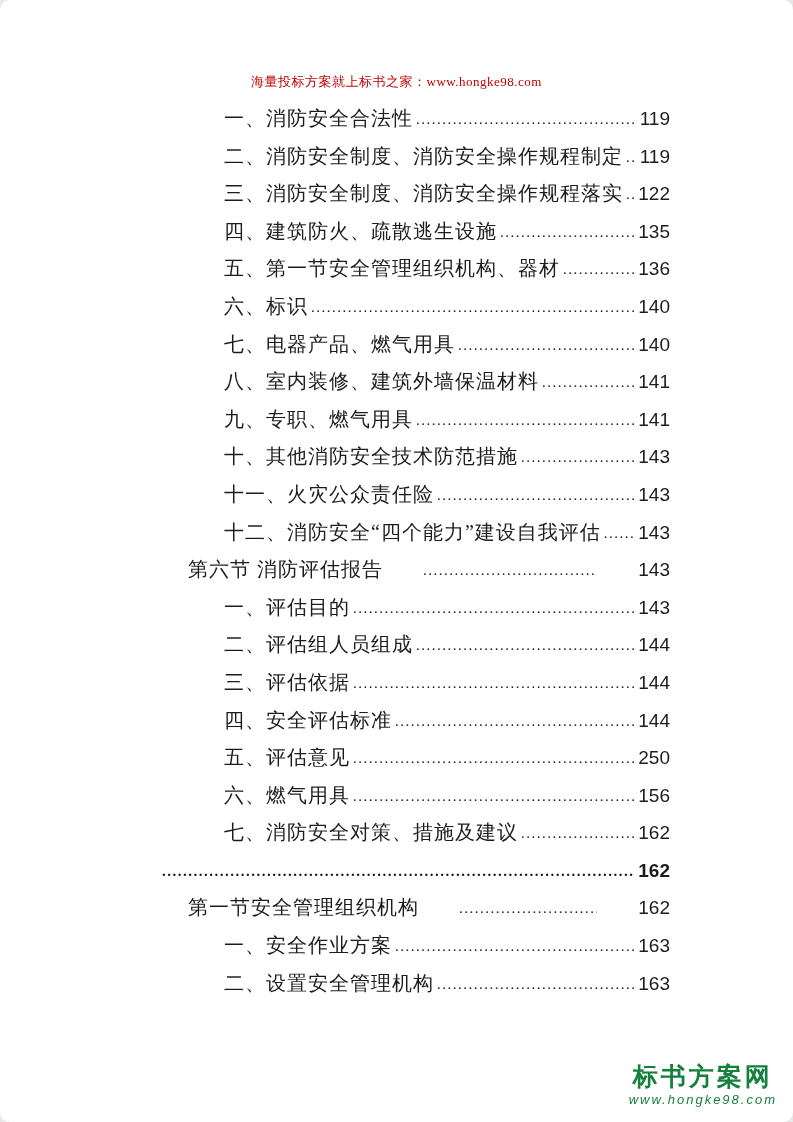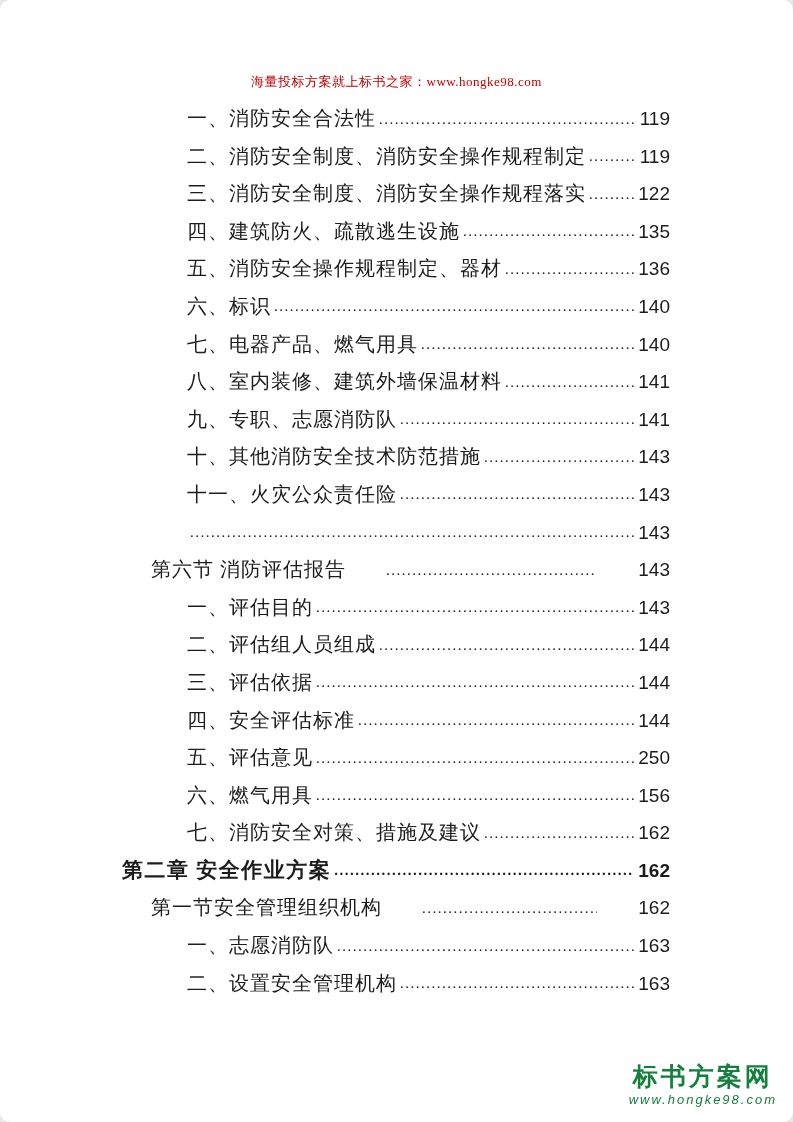--- a/index.html
+++ b/index.html
@@ -26,24 +26,25 @@
     letter-spacing: 0.5px;
   }
   .toc {
     position: absolute;
     top: 100px;
     left: 122px;
     width: 548px;
   }
   .row {
     display: flex;
-    align-items: center;
+    align-items: flex-start;
     height: 37.6px;
     overflow: hidden;
     white-space: nowrap;
+    margin-left: 37px;
   }
   .row .label {
     font-size: 20px;
     line-height: 37.6px;
     letter-spacing: 1px;
     flex: 0 0 auto;
   }
   .row .dots {
     flex: 1 1 auto;
     overflow: hidden;
@@ -120,21 +121,21 @@
         <span class="page-num">122</span>
       </div>
 
     <div class="row item">
         <span class="label">四、建筑防火、疏散逃生设施</span>
         <span class="dots"></span>
         <span class="page-num">135</span>
       </div>
 
     <div class="row item">
-        <span class="label">五、消防安全操作规程制定、器材</span>
+        <span class="label">五、第一节安全管理组织机构、器材</span>
         <span class="dots"></span>
         <span class="page-num">136</span>
       </div>
 
     <div class="row item">
         <span class="label">六、标识</span>
         <span class="dots"></span>
         <span class="page-num">140</span>
       </div>
 
@@ -144,38 +145,39 @@
         <span class="page-num">140</span>
       </div>
 
     <div class="row item">
         <span class="label">八、室内装修、建筑外墙保温材料</span>
         <span class="dots"></span>
         <span class="page-num">141</span>
       </div>
 
     <div class="row item">
-        <span class="label">九、专职、志愿消防队</span>
+        <span class="label">九、专职、燃气用具</span>
         <span class="dots"></span>
         <span class="page-num">141</span>
       </div>
 
     <div class="row item">
         <span class="label">十、其他消防安全技术防范措施</span>
         <span class="dots"></span>
         <span class="page-num">143</span>
       </div>
 
     <div class="row item">
         <span class="label">十一、火灾公众责任险</span>
         <span class="dots"></span>
         <span class="page-num">143</span>
       </div>
 
     <div class="row item">
+        <span class="label">十二、消防安全“四个能力”建设自我评估</span>
         <span class="dots"></span>
         <span class="page-num">143</span>
       </div>
 
     <div class="row section">
         <span class="label">第六节 消防评估报告</span>
         <span class="dots"></span>
         <span class="page-num">143</span>
       </div>
 
@@ -215,33 +217,32 @@
         <span class="page-num">156</span>
       </div>
 
     <div class="row item">
         <span class="label">七、消防安全对策、措施及建议</span>
         <span class="dots"></span>
         <span class="page-num">162</span>
       </div>
 
     <div class="row chapter">
-        <span class="label">第二章 安全作业方案</span>
         <span class="dots"></span>
         <span class="page-num">162</span>
       </div>
 
     <div class="row section">
         <span class="label">第一节安全管理组织机构</span>
         <span class="dots"></span>
         <span class="page-num">162</span>
       </div>
 
     <div class="row item">
-        <span class="label">一、志愿消防队</span>
+        <span class="label">一、安全作业方案</span>
         <span class="dots"></span>
         <span class="page-num">163</span>
       </div>
 
     <div class="row item">
         <span class="label">二、设置安全管理机构</span>
         <span class="dots"></span>
         <span class="page-num">163</span>
       </div>
 

